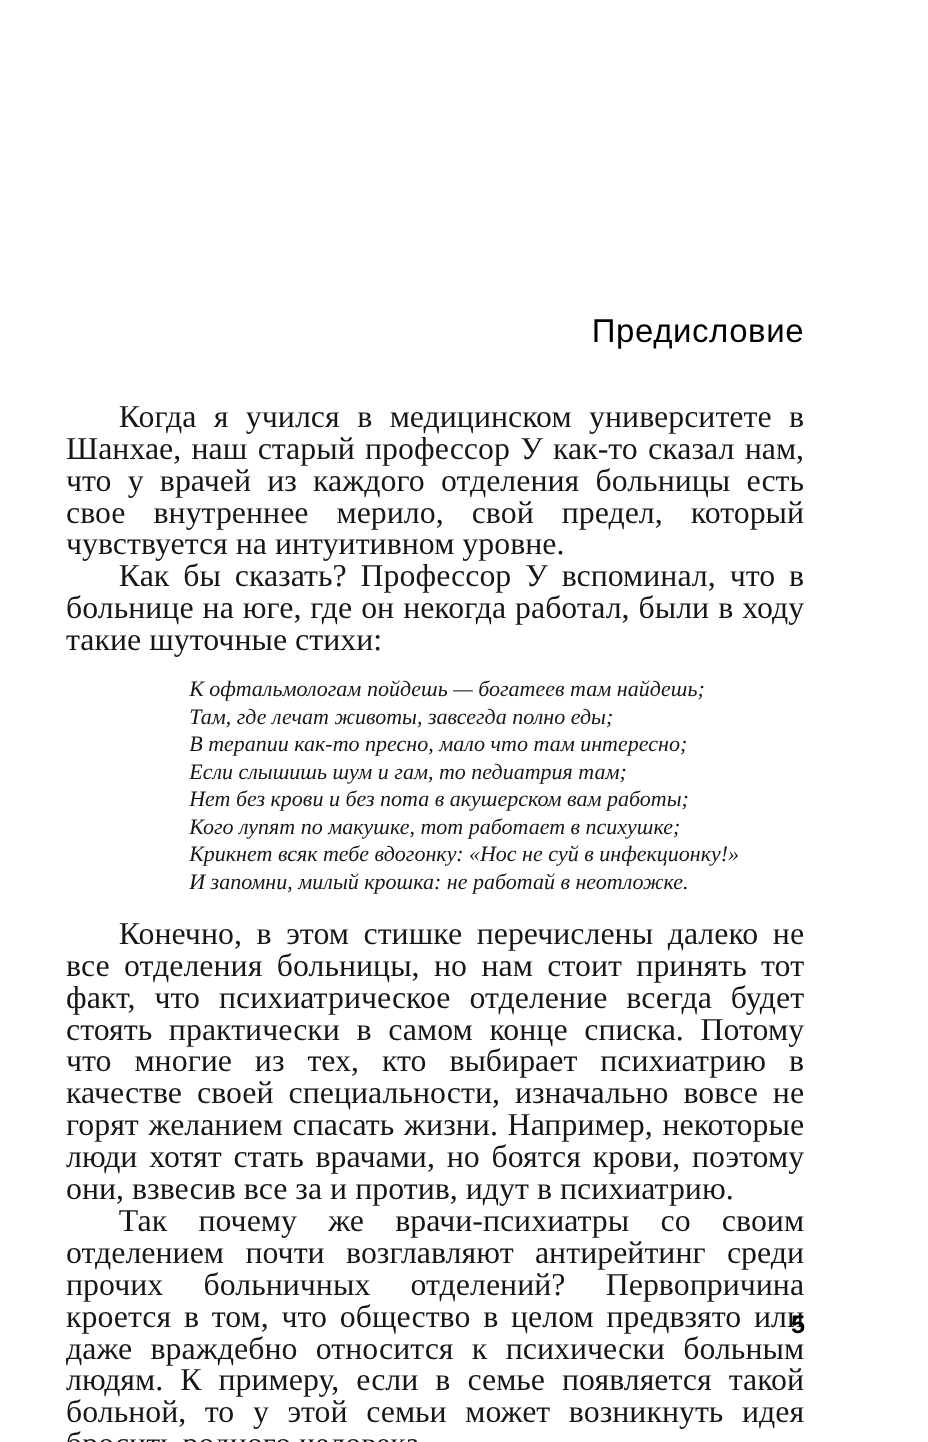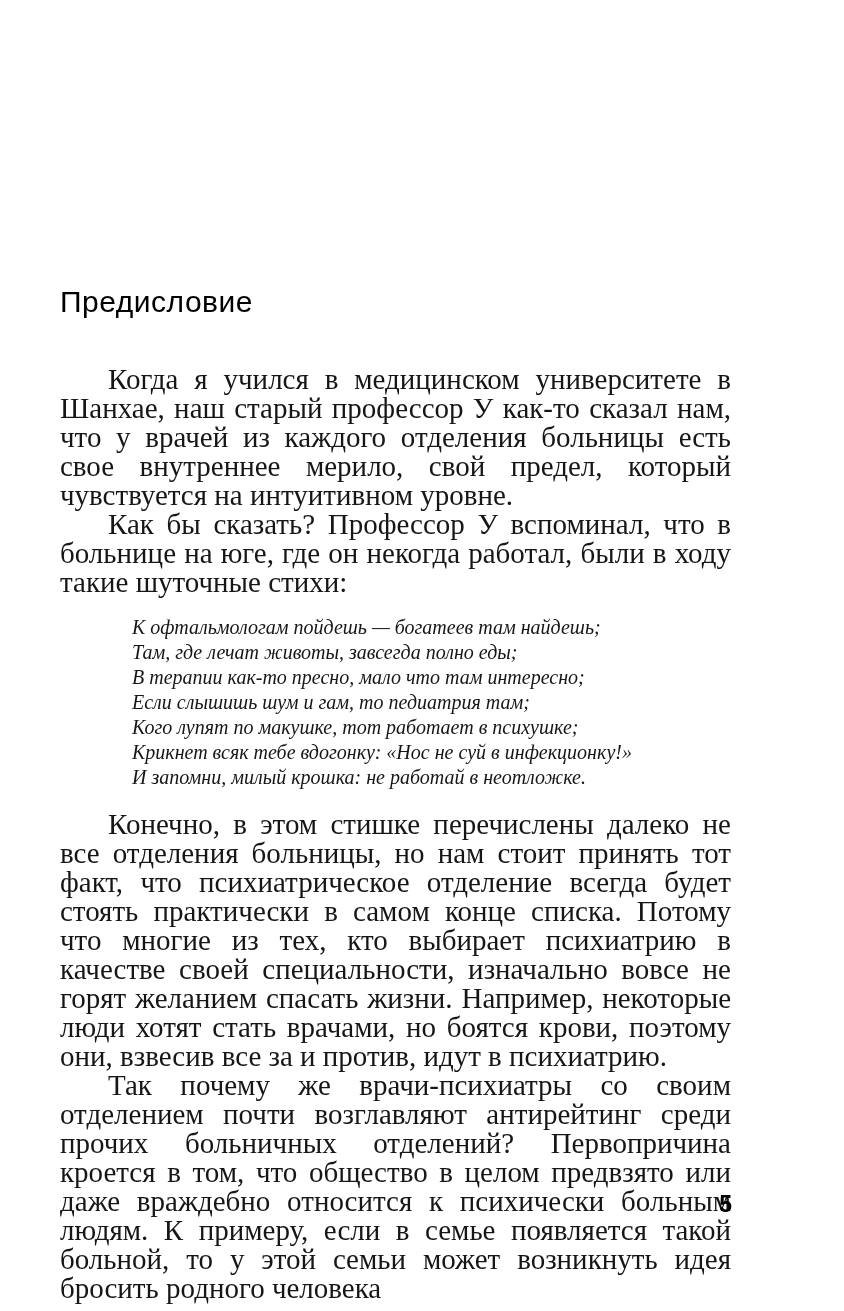--- a/index.html
+++ b/index.html
@@ -20,35 +20,35 @@
     top: 285px;
     width: 671px;
     color: #161616;
   }
   .chapter-title {
     margin: 0 0 46px 0;
     font-family: "Liberation Sans", sans-serif;
     font-weight: 400;
     font-size: 30px;
     line-height: 34px;
-    text-align: left;
+    text-align: right;
     color: #000000;
     letter-spacing: 0.5px;
   }
   .para {
     margin: 0;
     font-family: "Liberation Serif", serif;
     font-size: 29px;
     line-height: 29px;
     text-align: justify;
     text-indent: 48px;
     color: #161616;
   }
   .verse {
-    margin: 18px 0 20px 72px;
+    margin: 18px 0 20px 112px;
     font-family: "Liberation Serif", serif;
     font-style: italic;
     font-size: 20px;
     line-height: 25px;
     color: #161616;
   }
   .verse-line {
     white-space: nowrap;
   }
   .page-number {
@@ -72,20 +72,21 @@
 
     <p class="para">Когда я учился в медицинском университете в Шанхае, наш старый профессор У как-то сказал нам, что у врачей из каждого отделения больницы есть свое внутреннее мерило, свой предел, который чувствуется на интуитивном уровне.</p>
 
     <p class="para">Как бы сказать? Профессор У вспоминал, что в больнице на юге, где он некогда работал, были в ходу такие шуточные стихи:</p>
 
     <div class="verse">
       <div class="verse-line">К офтальмологам пойдешь — богатеев там найдешь;</div>
       <div class="verse-line">Там, где лечат животы, завсегда полно еды;</div>
       <div class="verse-line">В терапии как-то пресно, мало что там интересно;</div>
       <div class="verse-line">Если слышишь шум и гам, то педиатрия там;</div>
+      <div class="verse-line">Нет без крови и без пота в акушерском вам работы;</div>
       <div class="verse-line">Кого лупят по макушке, тот работает в психушке;</div>
       <div class="verse-line">Крикнет всяк тебе вдогонку: «Нос не суй в инфекционку!»</div>
       <div class="verse-line">И запомни, милый крошка: не работай в неотложке.</div>
     </div>
 
     <p class="para">Конечно, в этом стишке перечислены далеко не все отделения больницы, но нам стоит принять тот факт, что психиатрическое отделение всегда будет стоять практически в самом конце списка. Потому что многие из тех, кто выбирает психиатрию в качестве своей специальности, изначально вовсе не горят желанием спасать жизни. Например, некоторые люди хотят стать врачами, но боятся крови, поэтому они, взвесив все за и против, идут в психиатрию.</p>
 
     <p class="para">Так почему же врачи-психиатры со своим отделением почти возглавляют антирейтинг среди прочих больничных отделений? Первопричина кроется в том, что общество в целом предвзято или даже враждебно относится к психически больным людям. К примеру, если в семье появляется такой больной, то у этой семьи может возникнуть идея бросить родного человека</p>
 
   </main>

